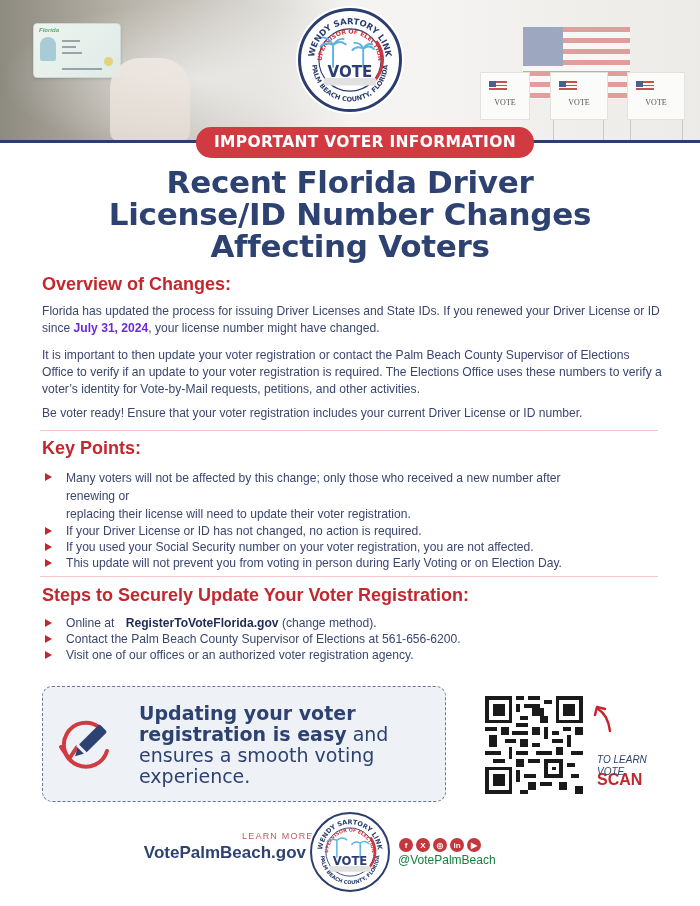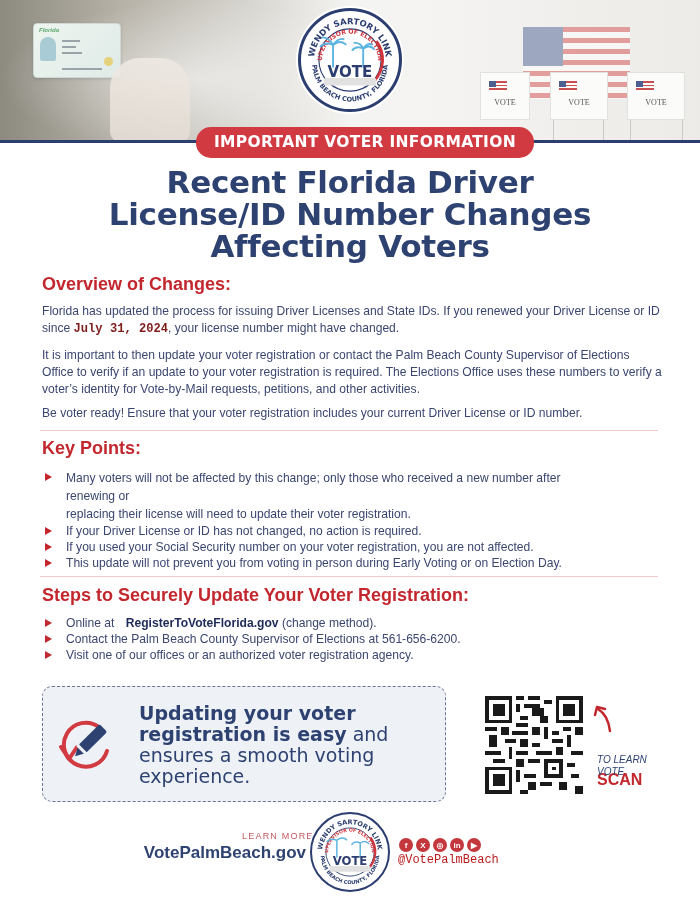--- a/index.html
+++ b/index.html
@@ -41,21 +41,21 @@
     line-height: 31px; letter-spacing: 0.3px; white-space: nowrap; font-family: "DejaVu Sans", sans-serif; }
 
   
   .title { position: absolute; left: 0; top: 166px; width: 700px; text-align: center;
     font-family: "DejaVu Sans", sans-serif; font-weight: bold; font-size: 31px; line-height: 32px; color: #2e4272; letter-spacing: -0.3px; }
   .title span { display: block; }
 
   
   .section-h { position: absolute; left: 42px; font-size: 18px; font-weight: bold; color: #c3272e; }
   .para { position: absolute; left: 42px; width: 620px; font-size: 12.1px; line-height: 17px; color: #3b4670; }
-  .para b { color: #7f1d1d; font-family: Liberation Mono, monospace; }
+  .para b { color: #6d28d9; }
   .rule { position: absolute; left: 40px; width: 618px; height: 1px; background: #f1c7c9; }
   .bullets { position: absolute; left: 42px; width: 620px; list-style: none; }
   .bullets li { position: relative; padding-left: 24px; font-size: 12.1px; line-height: 16px; color: #3b4670; }
   .bullets li .tri { position: absolute; left: 3px; top: 4px; width: 0; height: 0;
     border-top: 4px solid transparent; border-bottom: 4px solid transparent; border-left: 7px solid #c3272e; }
   .bullets li b { color: #1e2a58; margin-left: 8px; }
 
   
   .callout { position: absolute; left: 42px; top: 686px; width: 404px; height: 116px;
     background: #eef2f7; border: 1.5px dashed #6c7491; border-radius: 10px; }
@@ -69,21 +69,21 @@
   .scan-arrow { position: absolute; left: 592px; top: 703px; width: 26px; height: 30px; }
   .scan { position: absolute; left: 597px; top: 735px; font-size: 16px; font-weight: bold; color: #c3272e; margin-top: 36px; }
   .scan-sub { position: absolute; left: 597px; top: 754px; font-size: 10px; line-height: 12px; font-style: italic; color: #2e4272; }
 
   
   .learn { position: absolute; right: 370px; top: 831px; font-size: 9px; letter-spacing: 1.2px; color: #c35a5e; white-space: nowrap; }
   .site { position: absolute; right: 394px; top: 843px; font-size: 17px; font-weight: bold; color: #2e4272; white-space: nowrap; }
   .socials { position: absolute; left: 399px; top: 838px; display: flex; gap: 3px; }
   .socials span { width: 14px; height: 14px; border-radius: 50%; background: #c3373d; color: #fff; font-size: 8px; font-weight: bold;
     display: flex; align-items: center; justify-content: center; }
-  .handle { position: absolute; left: 398px; top: 853px; font-size: 12px; color: #b91c1c; font-family: Liberation Mono, monospace; }
+  .handle { position: absolute; left: 398px; top: 853px; font-size: 12px; color: #15803d; }
 </style>
 </head>
 <body>
 
 <div class="hero">
   <div class="hero-left-fade"></div>
   <div class="id-card">
     <span class="fl">Florida</span>
     <span class="photo"></span>
     <span class="line" style="top:16px;width:18px"></span>

